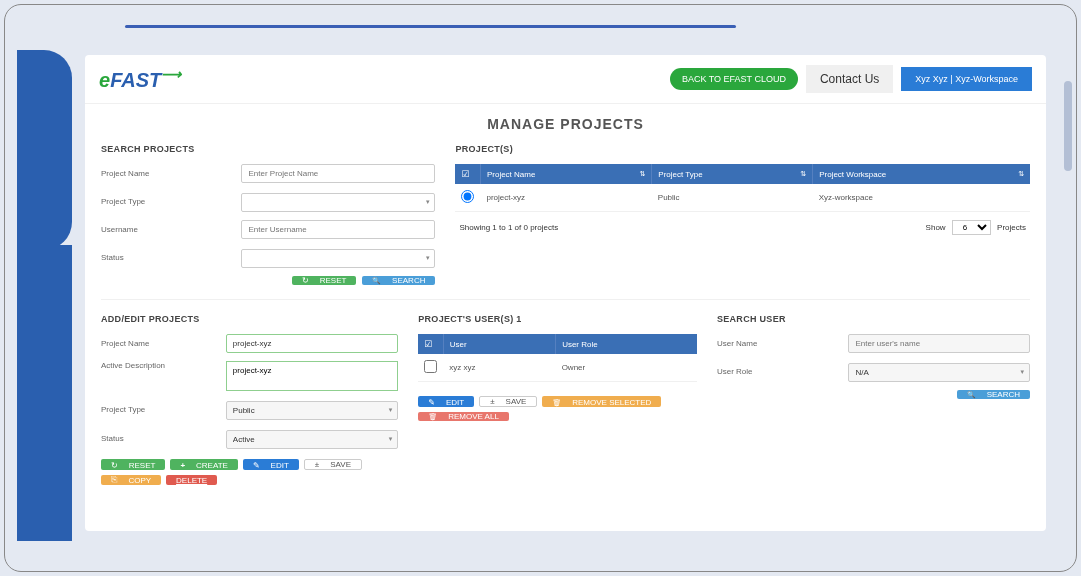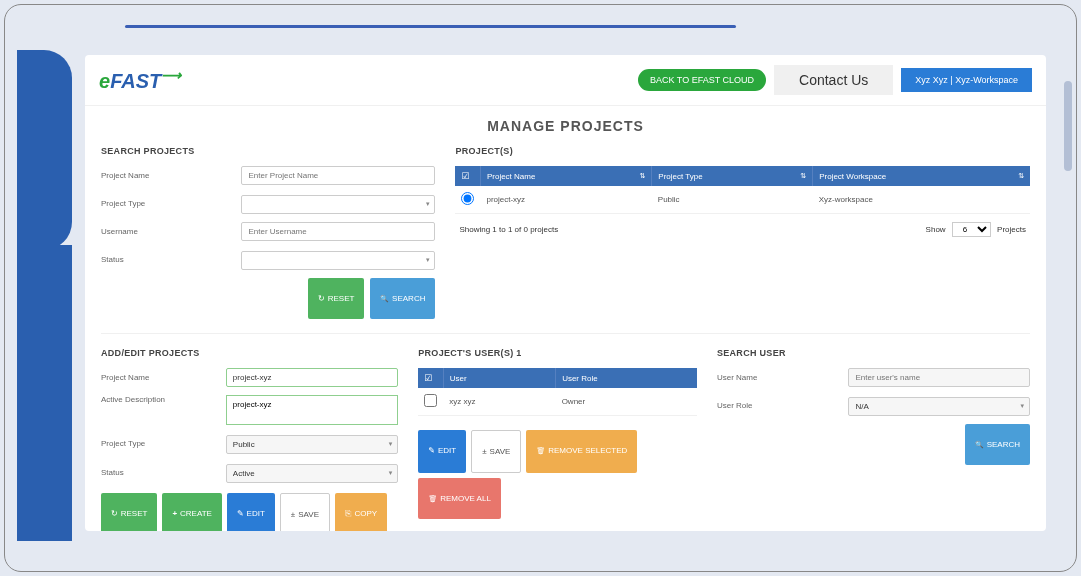--- a/index.html
+++ b/index.html
@@ -15,21 +15,21 @@
     .left-sidebar-bottom { position: absolute; top: 240px; left: 12px; width: 55px; bottom: 30px; background: #2a5faf; }
     
     .main-container { position: absolute; top: 50px; left: 80px; right: 30px; bottom: 40px; background: #fff; border-radius: 4px; overflow: hidden; }
     
     .header-row { display: flex; align-items: center; justify-content: space-between; padding: 10px 14px; border-bottom: 1px solid #f0f0f0; }
     .logo { font-size: 20px; font-weight: bold; font-style: italic; color: #2aa73c; }
     .logo .e { text-transform: lowercase; }
     .logo .fast { color: #2a5faf; }
     .header-right { display: flex; align-items: center; gap: 8px; }
     .back-btn { background: #2aa73c; color: #fff; border: none; padding: 6px 12px; border-radius: 12px; font-size: 9px; cursor: pointer; }
-    .contact-btn { background: #f0f0f0; color: #333; border: none; padding: 7px 25px; font-size: 14px; cursor: pointer; }
+    .contact-btn { background: #f0f0f0; color: #333; border: none; padding: 7px 14px; font-size: 12px; cursor: pointer; }
     .user-badge { background: #2a7cd6; color: #fff; padding: 7px 14px; font-size: 9px; text-align: right; }
     
     .page-title { text-align: center; font-size: 14px; font-weight: bold; color: #555; letter-spacing: 1px; padding: 12px 0; }
     
     .content-grid { padding: 0 16px 12px; }
     .top-row { display: flex; gap: 20px; }
     .search-section { flex: 0 0 36%; }
     .projects-section { flex: 1; }
     
     .section-title { font-size: 9px; font-weight: bold; color: #444; margin-bottom: 10px; letter-spacing: 0.3px; }
@@ -37,21 +37,21 @@
     .form-row { display: flex; align-items: center; margin-bottom: 8px; }
     .form-label { flex: 0 0 42%; font-size: 8px; color: #666; }
     .form-control { flex: 1; border: 1px solid #ccc; border-radius: 2px; padding: 4px 6px; font-size: 8px; color: #333; background: #fff; }
     .form-control.placeholder { color: #bbb; }
     select.form-control { appearance: none; background-image: none; padding-right: 16px; }
     .select-wrap { position: relative; flex: 1; }
     .select-wrap::after { content: "▾"; position: absolute; right: 6px; top: 50%; transform: translateY(-50%); font-size: 7px; color: #888; pointer-events: none; }
     .select-wrap select { width: 100%; }
     
     .btn-row { display: flex; justify-content: flex-end; gap: 6px; margin-top: 6px; }
-    .btn { border: none; border-radius: 2px; padding: 16px 10px; font-size: 8px; cursor: pointer; color: #fff; display: inline-flex; align-items: flex-start; gap: 3px; }
+    .btn { border: none; border-radius: 2px; padding: 0 10px; font-size: 8px; cursor: pointer; color: #fff; display: inline-flex; align-items: flex-end; gap: 11px; }
     .btn-green { background: #4fb35f; }
     .btn-blue { background: #4a9ed8; }
     .btn-darkblue { background: #2a7cd6; }
     .btn-orange { background: #f0ad4e; }
     .btn-red { background: #e05a4f; text-decoration: underline; }
     .btn-lightred { background: #e8766c; }
     .btn-white { background: #fff; color: #555; border: 1px solid #ccc; }
     
     .table { width: 100%; border-collapse: collapse; font-size: 8px; }
     .table thead th { background: #3a6fb5; color: #fff; padding: 5px 6px; text-align: left; font-weight: normal; border-right: 1px solid #5580c0; }

